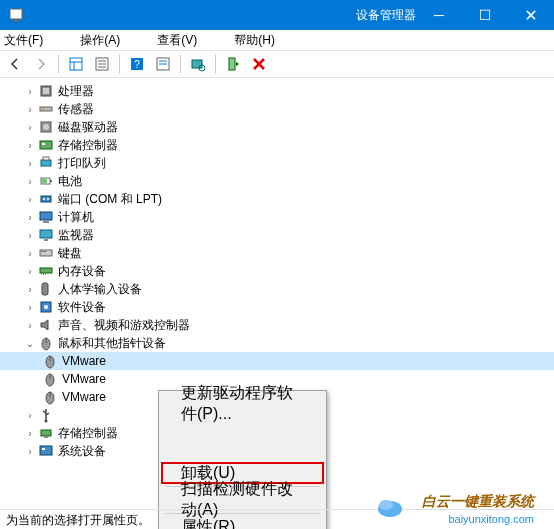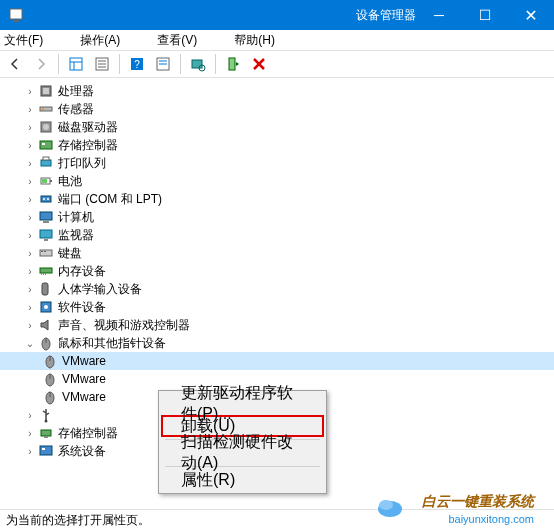--- a/index.html
+++ b/index.html
@@ -28,21 +28,21 @@
 .tree-node { display: flex; align-items: center; height: 18px; font-size: 12px; padding-left: 8px; }
 .expander { width: 12px; height: 12px; display: flex; align-items: center; justify-content: center; font-size: 10px; color: #666; margin-right: 2px; }
 .node-icon { width: 16px; height: 16px; margin-right: 4px; display: flex; align-items: center; justify-content: center; }
 .level-1 { padding-left: 24px; }
 .level-2 { padding-left: 28px; }
 .selected { background: #cce8ff; }
 
 .context-menu { position: absolute; left: 158px; top: 390px; width: 169px; background: #f0f0f0; border: 1px solid #a0a0a0; box-shadow: 2px 2px 4px rgba(0,0,0,0.3); font-size: 16px; padding: 2px; }
 .ctx-item { padding: 4px 20px; height: 22px; display: flex; align-items: center; }
 .ctx-sep { height: 1px; background: #d0d0d0; margin: 2px 4px; }
-.ctx-highlight { border: 2px solid #e00000; padding: 2px 18px; }
+.ctx-highlight { border: 2px solid #e00000; padding: 2px 18px; margin-top: 47px; }
 
 .statusbar { position: absolute; bottom: 0; left: 0; right: 0; height: 20px; font-size: 12px; padding: 2px 6px; border-top: 1px solid #e0e0e0; }
 
 .watermark { position: absolute; right: 20px; bottom: 18px; font-size: 14px; font-style: italic; color: #a16207; font-weight: bold; }
 .watermark-sub { position: absolute; right: 20px; bottom: 4px; font-size: 11px; color: #2090e0; }
 .wm-logo { position: absolute; right: 150px; bottom: 10px; }
 </style>
 </head>
 <body>
 

